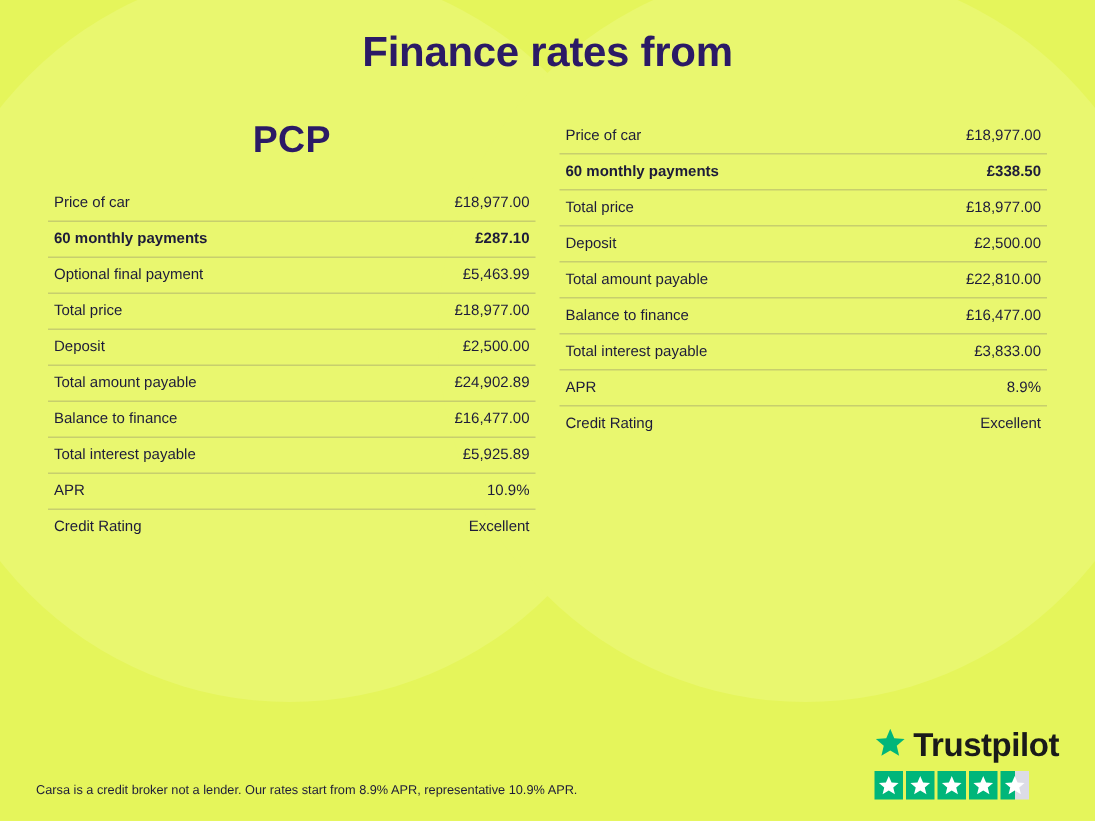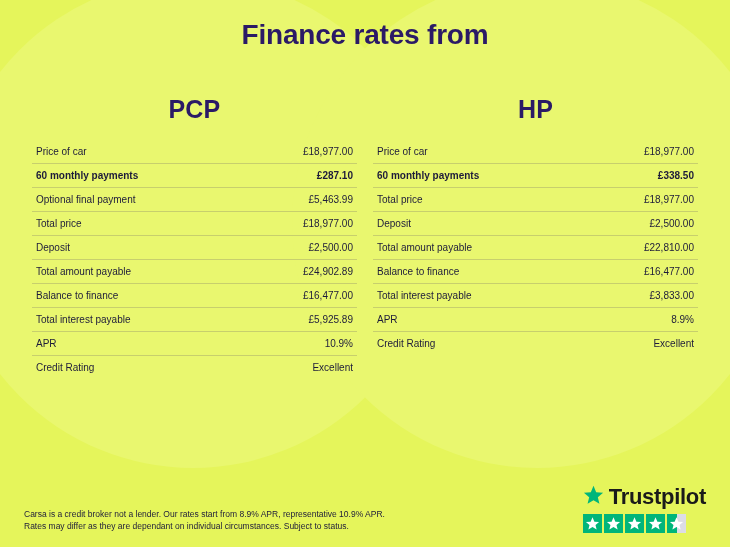--- a/index.html
+++ b/index.html
@@ -72,21 +72,21 @@
     letter-spacing: -1px;
     vertical-align: baseline;
   }
   .rate-star {
     font-size: 40px;
     font-weight: bold;
     vertical-align: baseline;
   }
   .tables {
     display: flex;
-    margin-top: 44px;
+    margin-top: 28px;
     padding: 0 24px;
     box-sizing: border-box;
   }
   .col {
     flex: 1 1 50%;
     box-sizing: border-box;
     padding: 0 8px;
   }
   .col-title {
     text-align: center;
@@ -226,21 +226,20 @@
             </tr>
             <tr>
               <td class="label">Credit Rating</td>
               <td class="value">Excellent</td>
             </tr>
           </tbody>
         </table>
       </div>
 
       <div class="col">
-        <div class="col-title">HP</div>
         <table class="rates">
           <tbody>
             <tr>
               <td class="label">Price of car</td>
               <td class="value">£18,977.00</td>
             </tr>
             <tr class="highlight">
               <td class="label">60 monthly payments</td>
               <td class="value">£338.50</td>
             </tr>
@@ -274,21 +273,20 @@
             </tr>
           </tbody>
         </table>
       </div>
 
     </div>
 
     <div class="footer">
       <div class="disclaimer">
         <div>Carsa is a credit broker not a lender. Our rates start from 8.9% APR, representative 10.9% APR.</div>
-        <div>Rates may differ as they are dependant on individual circumstances. Subject to status.</div>
       </div>
       <div class="trustpilot">
         <div class="tp-top">
           <span>
             <svg width="21" height="20" viewBox="0 0 24 24" aria-hidden="true">
               <polygon points="12,1 15.2,8.6 23.5,9.2 17.2,14.6 19.1,22.6 12,18.3 4.9,22.6 6.8,14.6 0.5,9.2 8.8,8.6" fill="#00b67a"></polygon>
             </svg>
           </span>
           <span class="tp-name">Trustpilot</span>
         </div>

